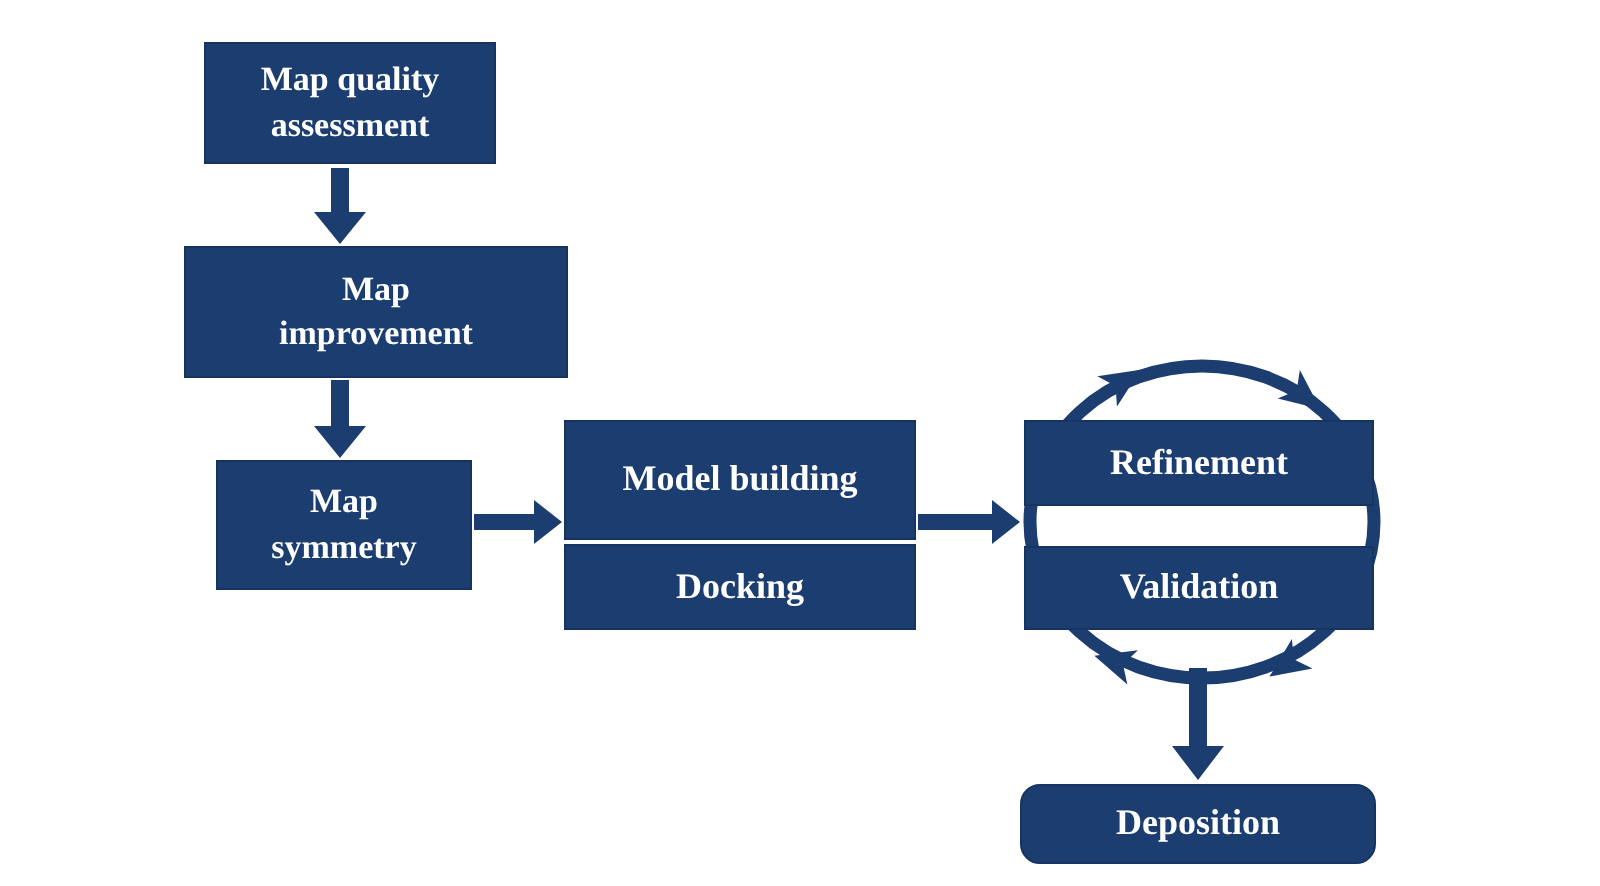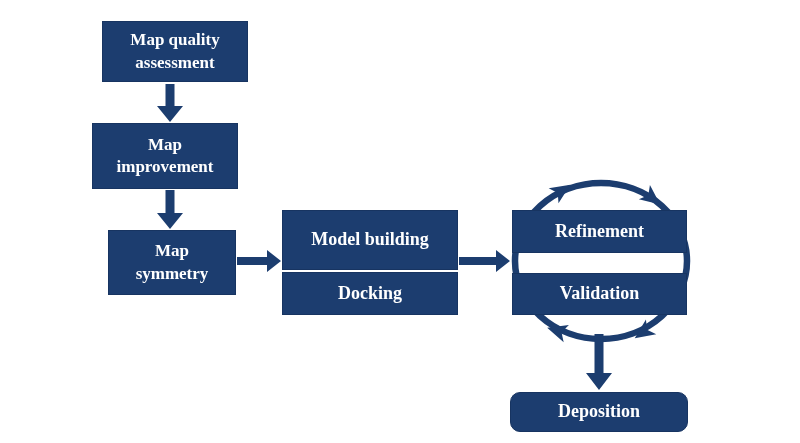--- a/index.html
+++ b/index.html
@@ -42,21 +42,21 @@
     font-size: 18px;
     line-height: 1.3;
   }
   .node .lbl { display: inline-block; }
   .node .lbl.w126 { max-width: 126px; }
   .node .lbl.w110 { max-width: 110px; }
   .node .lbl.w92  { max-width: 92px; }
 
   
   .n-map-quality   { left: 102px; top: 21px;  width: 146px; height: 61px; font-size: 17px; }
-  .n-map-improve   { left: 92px;  top: 123px; width: 146px; height: 66px; font-size: 17px; }
+  .n-map-improve   { left: 92px;  top: 123px; width: 192px; height: 66px; font-size: 17px; }
   .n-map-symmetry  { left: 108px; top: 230px; width: 128px; height: 65px; font-size: 17px; }
   .n-model-build   { left: 282px; top: 210px; width: 176px; height: 60px; }
   .n-docking       { left: 282px; top: 272px; width: 176px; height: 43px; }
   .n-refinement    { left: 512px; top: 210px; width: 175px; height: 43px; }
   .n-validation    { left: 512px; top: 273px; width: 175px; height: 42px; text-align: center; }
   .n-deposition    { left: 510px; top: 392px; width: 178px; height: 40px; border-radius: 10px; }
 </style>
 </head>
 <body>
 

